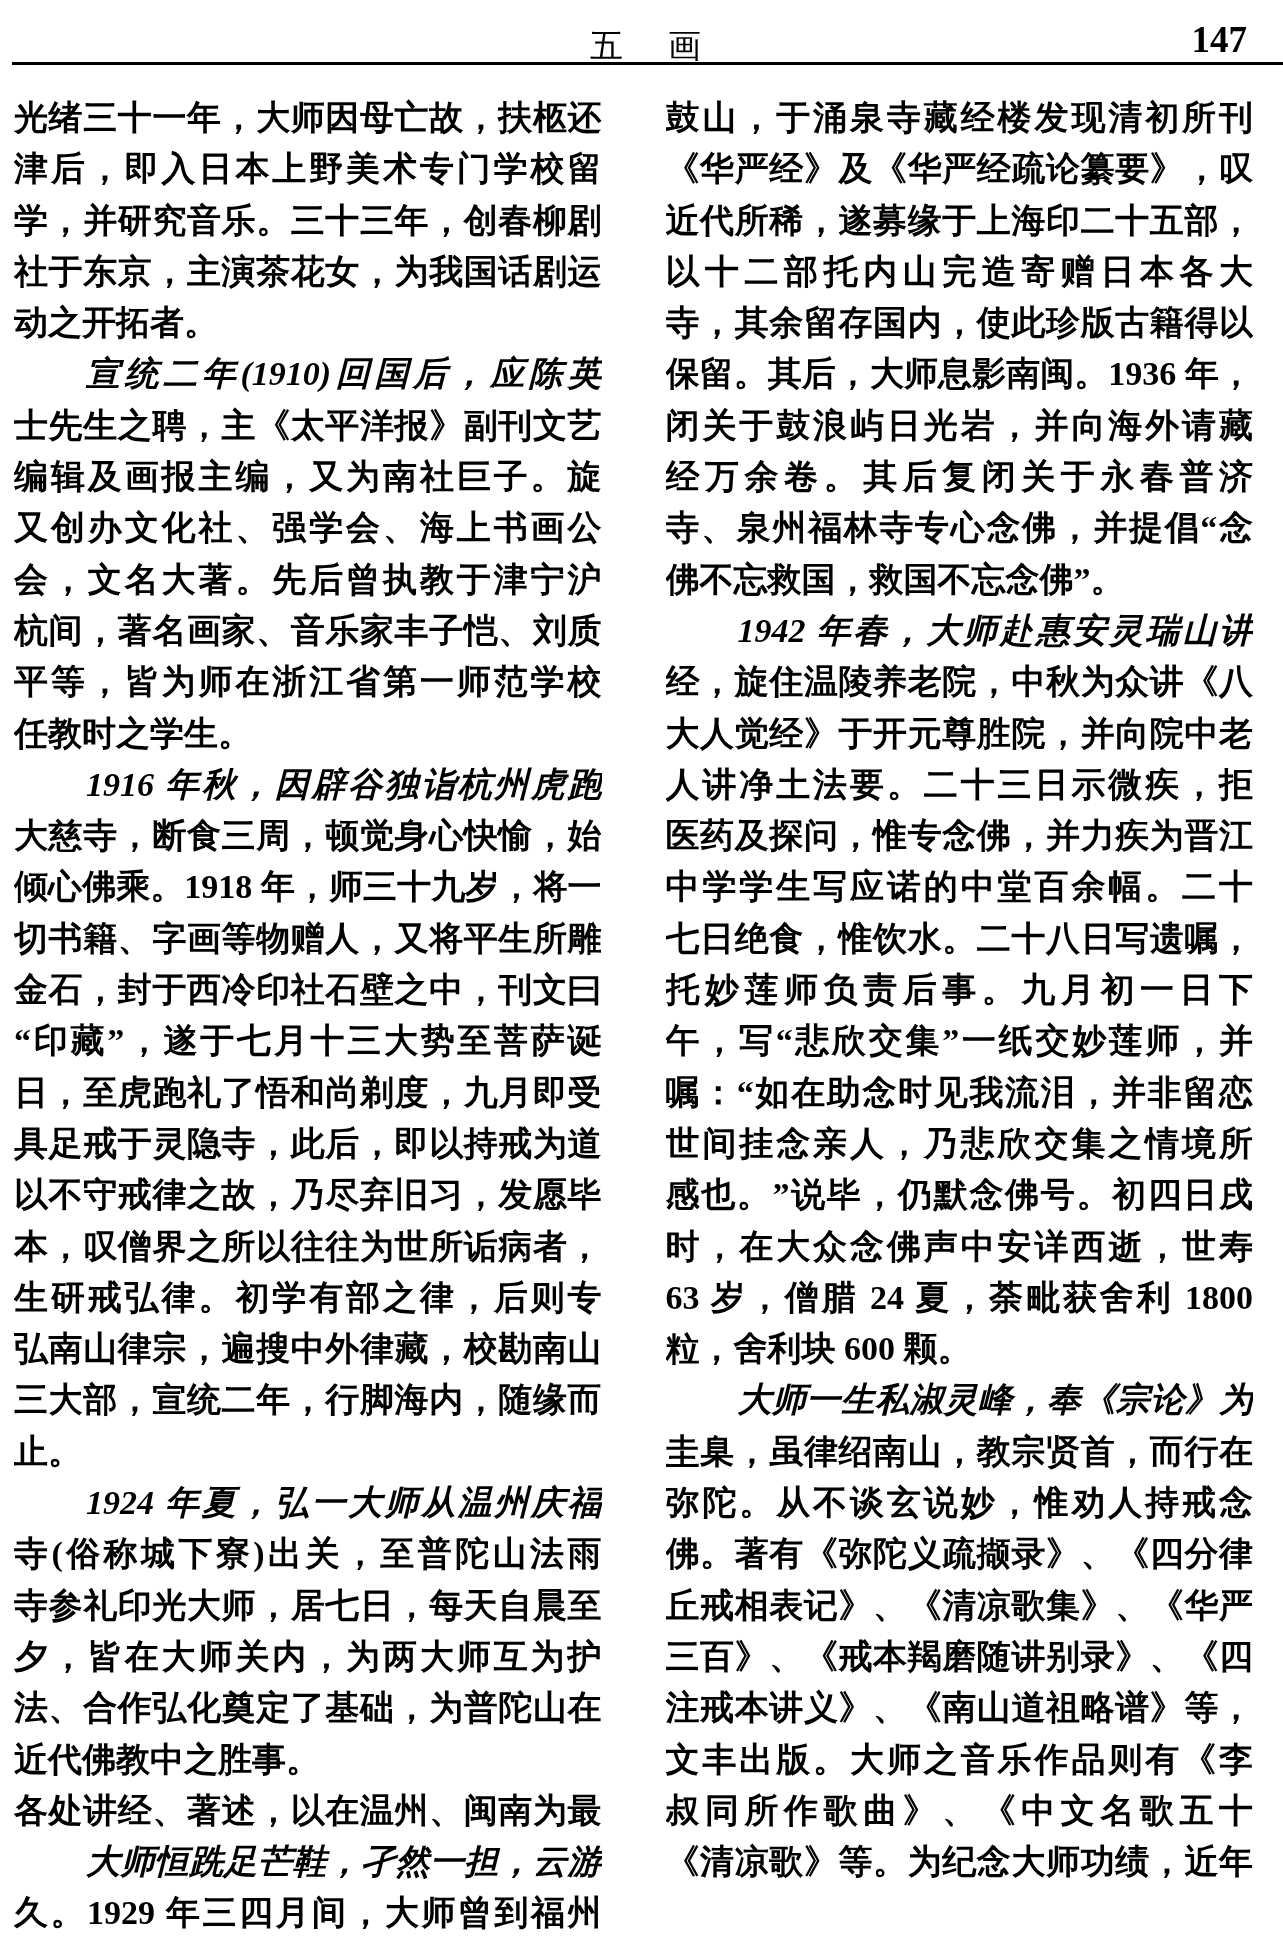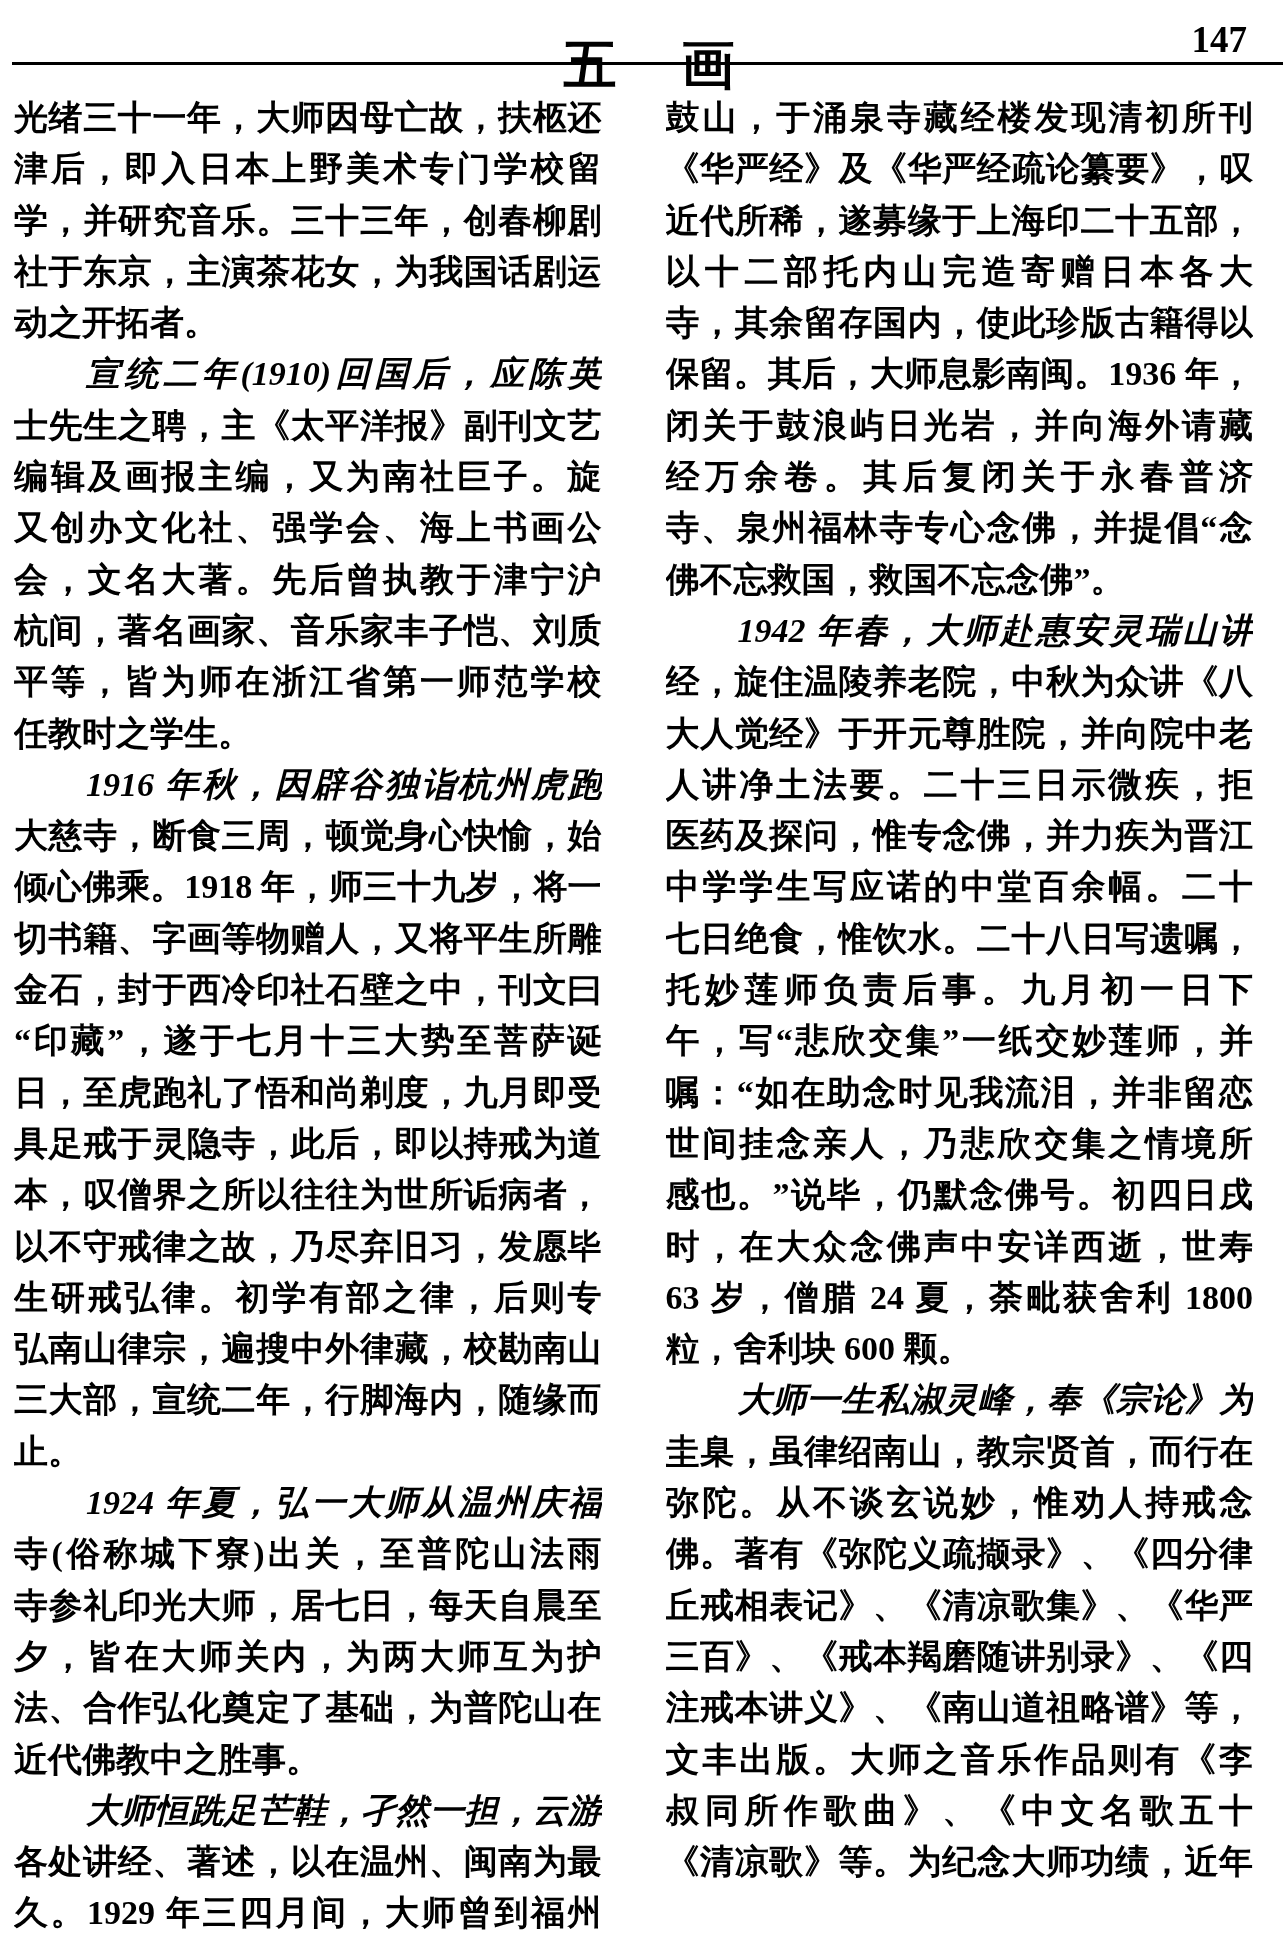--- a/index.html
+++ b/index.html
@@ -19,24 +19,24 @@
   .header {
     position: absolute;
     top: 10px;
     left: 0;
     right: 0;
     height: 52px;
   }
   .section-title {
     position: absolute;
     left: 50%;
-    top: 20px;
+    top: 14px;
     transform: translateX(-44%);
-    font-size: 53px;
-    font-weight: bold;
+    font-size: 33px;
+    font-weight: normal;
     letter-spacing: 6px;
     white-space: nowrap;
   }
   .page-number {
     position: absolute;
     right: 36px;
     top: 8px;
     font-size: 37px;
     font-weight: 700;
   }
@@ -103,34 +103,34 @@
         <div class="line">平等，皆为师在浙江省第一师范学校</div>
         <div class="line end">任教时之学生。</div>
         <div class="line start">1916 年秋，因辟谷独诣杭州虎跑</div>
         <div class="line">大慈寺，断食三周，顿觉身心快愉，始</div>
         <div class="line">倾心佛乘。1918 年，师三十九岁，将一</div>
         <div class="line">切书籍、字画等物赠人，又将平生所雕</div>
         <div class="line">金石，封于西冷印社石壁之中，刊文曰</div>
         <div class="line">“印藏”，遂于七月十三大势至菩萨诞</div>
         <div class="line">日，至虎跑礼了悟和尚剃度，九月即受</div>
         <div class="line">具足戒于灵隐寺，此后，即以持戒为道</div>
+        <div class="line">以不守戒律之故，乃尽弃旧习，发愿毕</div>
         <div class="line">本，叹僧界之所以往往为世所诟病者，</div>
-        <div class="line">以不守戒律之故，乃尽弃旧习，发愿毕</div>
         <div class="line">生研戒弘律。初学有部之律，后则专</div>
         <div class="line">弘南山律宗，遍搜中外律藏，校勘南山</div>
         <div class="line">三大部，宣统二年，行脚海内，随缘而</div>
         <div class="line end">止。</div>
         <div class="line start">1924 年夏，弘一大师从温州庆福</div>
         <div class="line">寺(俗称城下寮)出关，至普陀山法雨</div>
         <div class="line">寺参礼印光大师，居七日，每天自晨至</div>
         <div class="line">夕，皆在大师关内，为两大师互为护</div>
         <div class="line">法、合作弘化奠定了基础，为普陀山在</div>
         <div class="line end">近代佛教中之胜事。</div>
+        <div class="line">各处讲经、著述，以在温州、闽南为最</div>
         <div class="line start">大师恒跣足芒鞋，孑然一担，云游</div>
-        <div class="line">各处讲经、著述，以在温州、闽南为最</div>
         <div class="line">久。1929 年三四月间，大师曾到福州</div>
       </div>
     <div class="column">
         <div class="line">鼓山，于涌泉寺藏经楼发现清初所刊</div>
         <div class="line">《华严经》及《华严经疏论纂要》，叹为</div>
         <div class="line">近代所稀，遂募缘于上海印二十五部，</div>
         <div class="line">以十二部托内山完造寄赠日本各大</div>
         <div class="line">寺，其余留存国内，使此珍版古籍得以</div>
         <div class="line">保留。其后，大师息影南闽。1936 年，</div>
         <div class="line">闭关于鼓浪屿日光岩，并向海外请藏</div>

